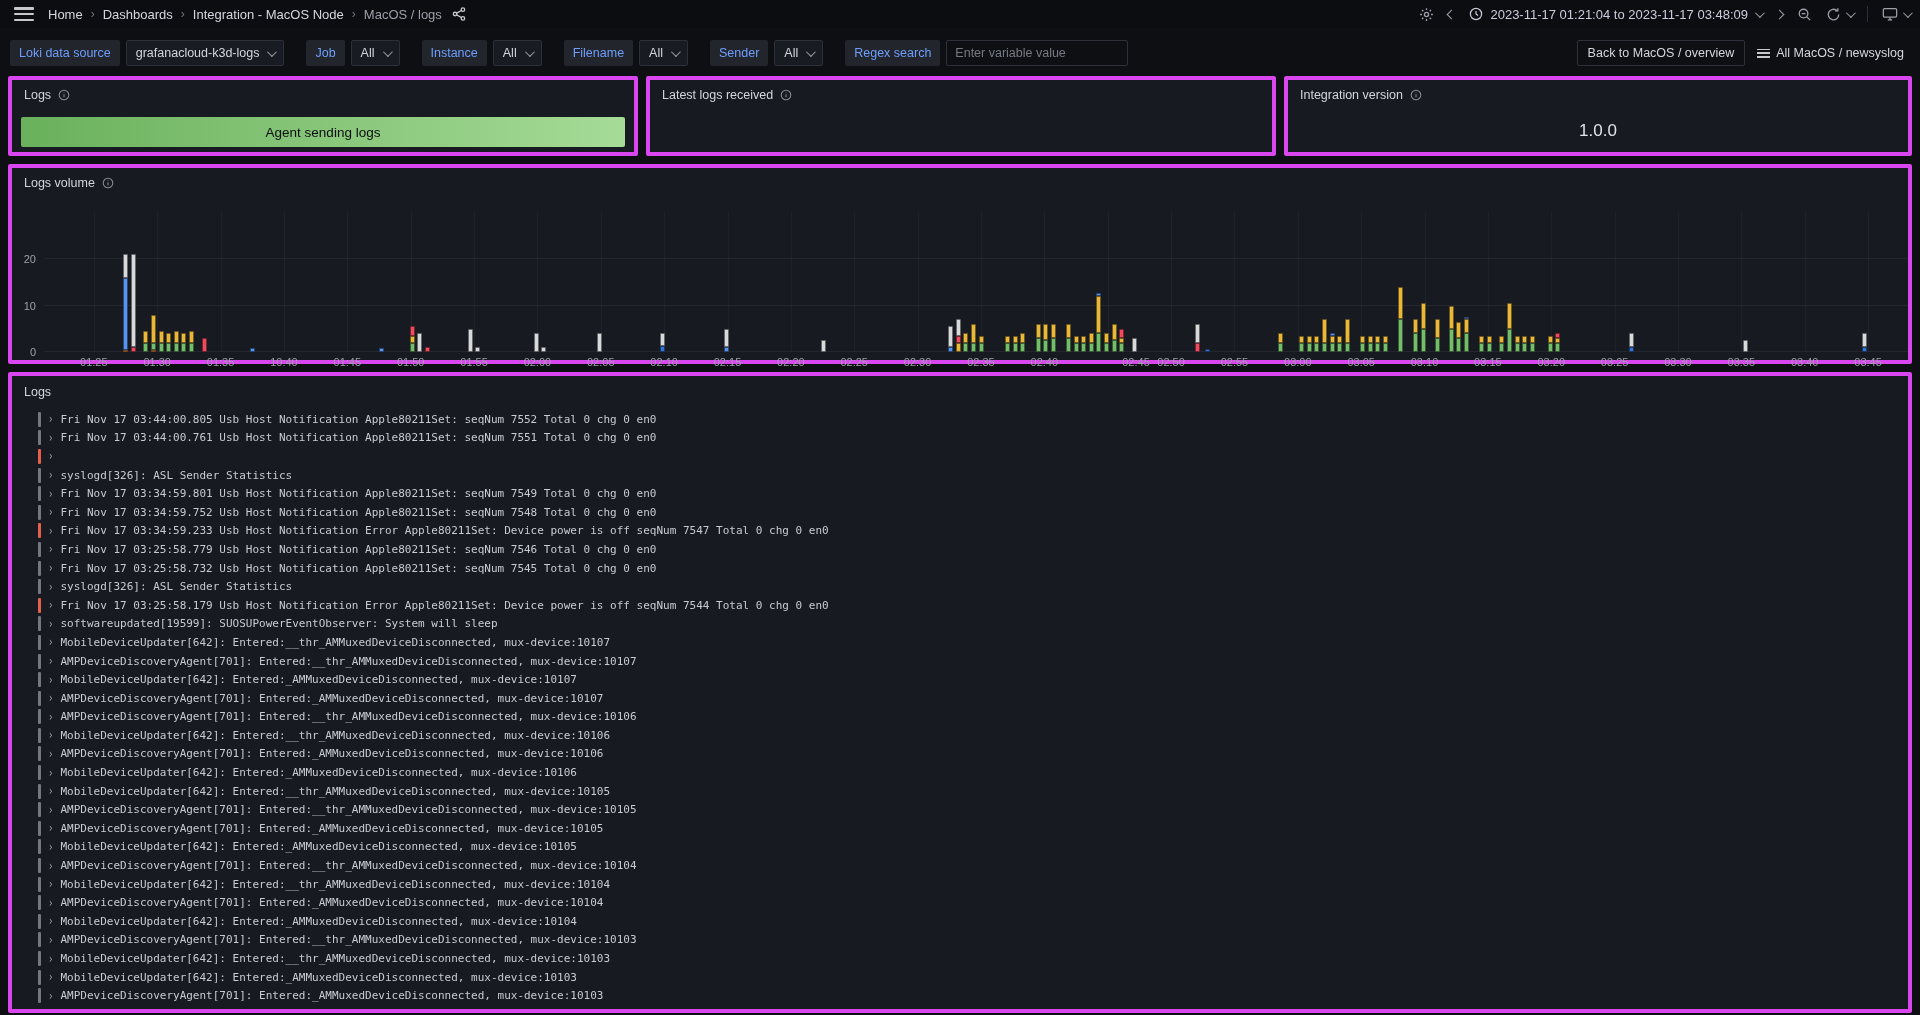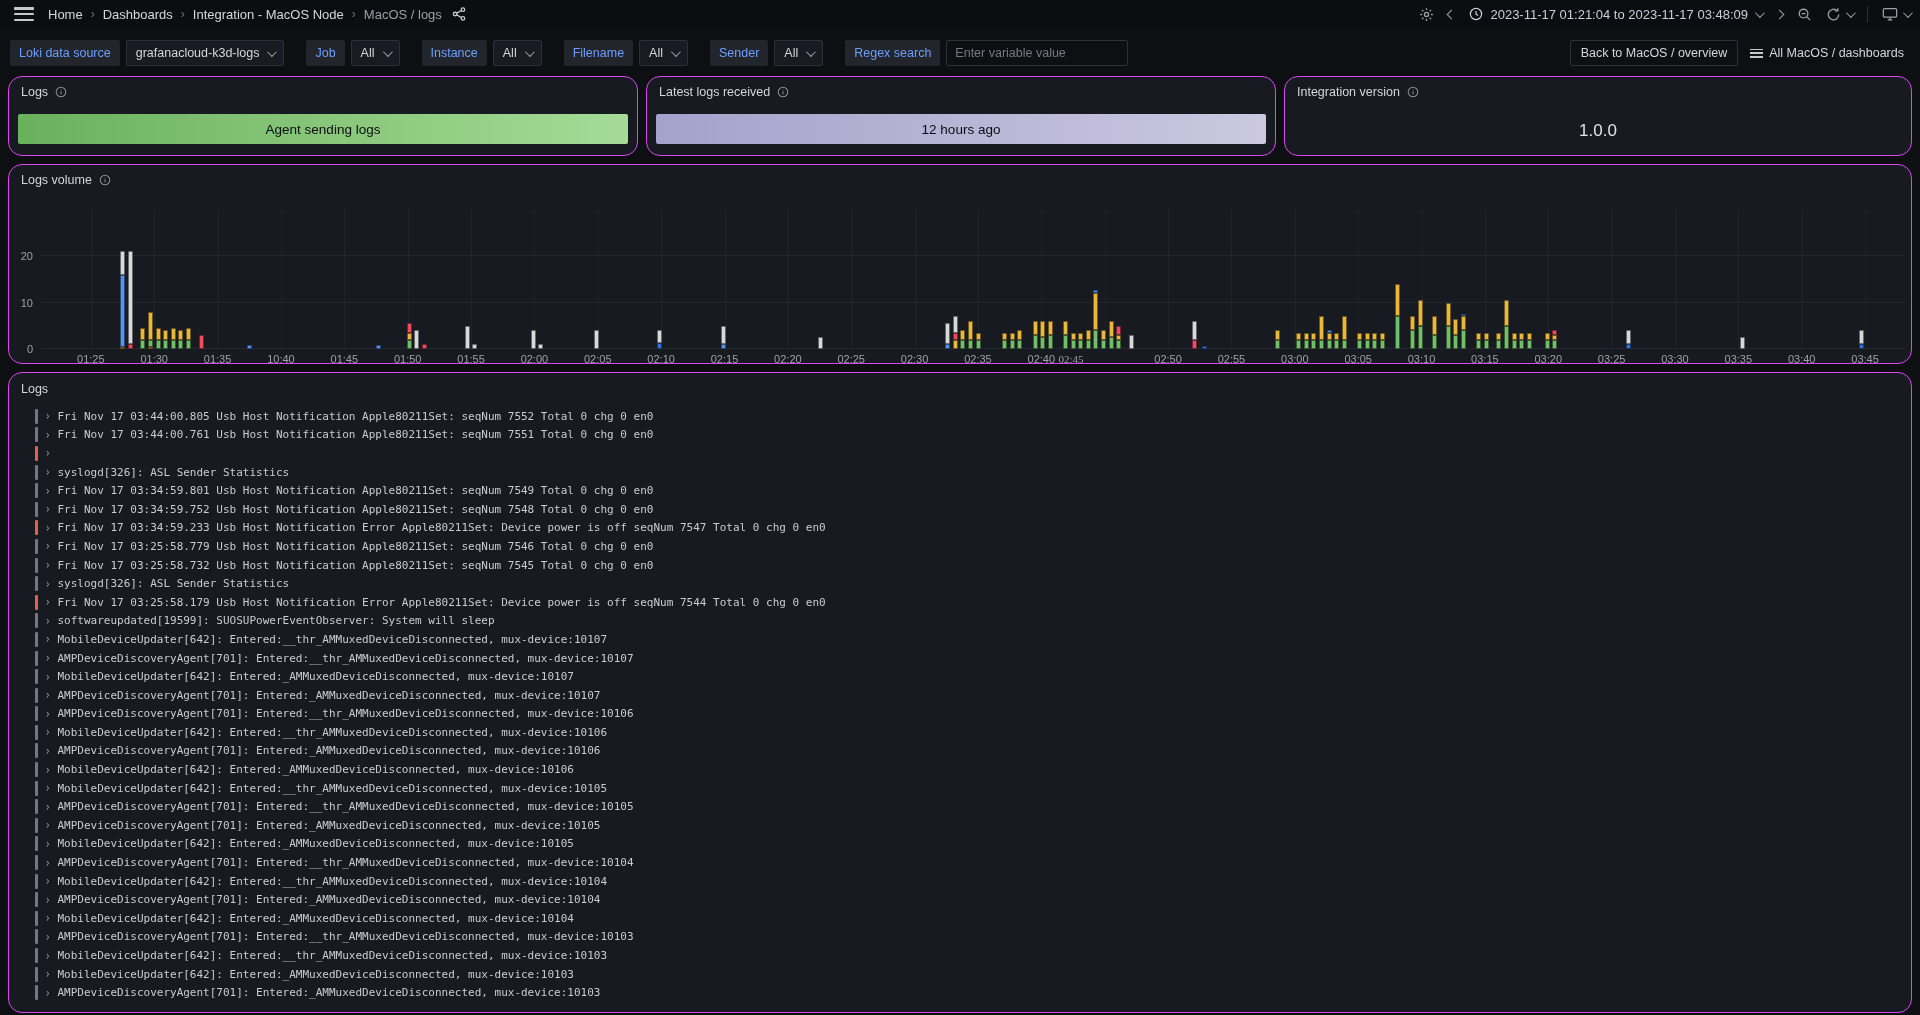--- a/index.html
+++ b/index.html
@@ -36,21 +36,21 @@
   .varinput::placeholder { color:#767a84; }
   .filters .spacer { flex:1; }
   .btn-outline { height:26px; border:1px solid #2c3039; border-radius:2px; background:transparent;
     color:#d5d6dd; font-size:12.5px; display:flex; align-items:center; padding:0 10px; cursor:pointer;}
   .btn-plain { height:26px; display:flex; align-items:center; gap:6px; color:#d5d6dd;
     font-size:12.5px; cursor:pointer; padding:0 6px;}
   .listicon { width:13px; height:9px; display:flex; flex-direction:column; justify-content:space-between;}
   .listicon i { height:1.6px; background:#c7c8cc; display:block;}
 
   
-  .panel { position:absolute; background:#171a20; border:1px solid #d946ef; border-radius:14px; }
+  .panel { position:absolute; background:#171a20; border:4px solid #d946ef; border-radius:2px; }
   .phead { height:30px; display:flex; align-items:center; gap:7px; padding:0 12px;
     font-size:12.5px; font-weight:500; color:#d5d6dd; }
   .info-i { color:#8b8e96; display:flex; }
 
   .statbar { position:absolute; left:9px; right:9px; top:37px; height:30px; border-radius:2px;
     display:flex; align-items:center; justify-content:center; font-size:13.5px; color:#0c0d11; font-weight:500;}
   .statnum { position:absolute; left:0; right:0; top:30px; bottom:0; display:flex;
     align-items:center; justify-content:center; font-size:17px; color:#e3e4e9; }
 
   
@@ -177,21 +177,21 @@
   <div class="flabel">Regex search</div>
   <input class="varinput" placeholder="Enter variable value" style="">
   <div class="spacer"></div>
   <button class="btn-outline">Back to MacOS / overview</button>
   <div class="btn-plain">
     <span class="listicon">
         <i></i>
         <i></i>
         <i></i>
       </span>
-    <span>All MacOS / dashboards</span>
+    <span>All MacOS / newsyslog</span>
   </div>
 </div>
 
 <div class="panel" style="left:8px; top:76px; width:630px; height:80px;">
   <div class="phead">
     <span>Logs</span>
     <span class="info-i">
       <svg width="12" height="12" viewBox="0 0 16 16" fill="none" stroke="#8b8e96" stroke-width="1.4">
           <circle cx="8" cy="8" r="6.4"></circle>
           <path d="M8 7v4M8 4.6v.6"></path>
@@ -204,21 +204,20 @@
 <div class="panel" style="left:646px; top:76px; width:630px; height:80px;">
   <div class="phead">
     <span>Latest logs received</span>
     <span class="info-i">
       <svg width="12" height="12" viewBox="0 0 16 16" fill="none" stroke="#8b8e96" stroke-width="1.4">
           <circle cx="8" cy="8" r="6.4"></circle>
           <path d="M8 7v4M8 4.6v.6"></path>
         </svg>
     </span>
   </div>
-  <div class="statbar" id="stat-latest" style="background: linear-gradient(90deg, rgb(166, 161, 203), rgb(203, 200, 224));">12 hours ago</div>
 </div>
 
 <div class="panel" style="left:1284px; top:76px; width:628px; height:80px;">
   <div class="phead">
     <span>Integration version</span>
     <span class="info-i">
       <svg width="12" height="12" viewBox="0 0 16 16" fill="none" stroke="#8b8e96" stroke-width="1.4">
           <circle cx="8" cy="8" r="6.4"></circle>
           <path d="M8 7v4M8 4.6v.6"></path>
         </svg>
@@ -583,21 +582,21 @@
       <div class="xlab" style="left: 408.04px;">01:55</div>
       <div class="xlab" style="left: 471.406px;">02:00</div>
       <div class="xlab" style="left: 534.771px;">02:05</div>
       <div class="xlab" style="left: 598.136px;">02:10</div>
       <div class="xlab" style="left: 661.502px;">02:15</div>
       <div class="xlab" style="left: 724.867px;">02:20</div>
       <div class="xlab" style="left: 788.233px;">02:25</div>
       <div class="xlab" style="left: 851.598px;">02:30</div>
       <div class="xlab" style="left: 914.964px;">02:35</div>
       <div class="xlab" style="left: 978.329px;">02:40</div>
-      <div class="xlab" style="left: 1008px; font-family: Liberation Serif, serif;">02:45</div>
+      <div class="xlab" style="left: 1070px;">02:45</div>
       <div class="xlab" style="left: 1105.06px;">02:50</div>
       <div class="xlab" style="left: 1168.43px;">02:55</div>
       <div class="xlab" style="left: 1231.79px;">03:00</div>
       <div class="xlab" style="left: 1295.16px;">03:05</div>
       <div class="xlab" style="left: 1358.52px;">03:10</div>
       <div class="xlab" style="left: 1421.89px;">03:15</div>
       <div class="xlab" style="left: 1485.25px;">03:20</div>
       <div class="xlab" style="left: 1548.62px;">03:25</div>
       <div class="xlab" style="left: 1611.98px;">03:30</div>
       <div class="xlab" style="left: 1675.35px;">03:35</div>

